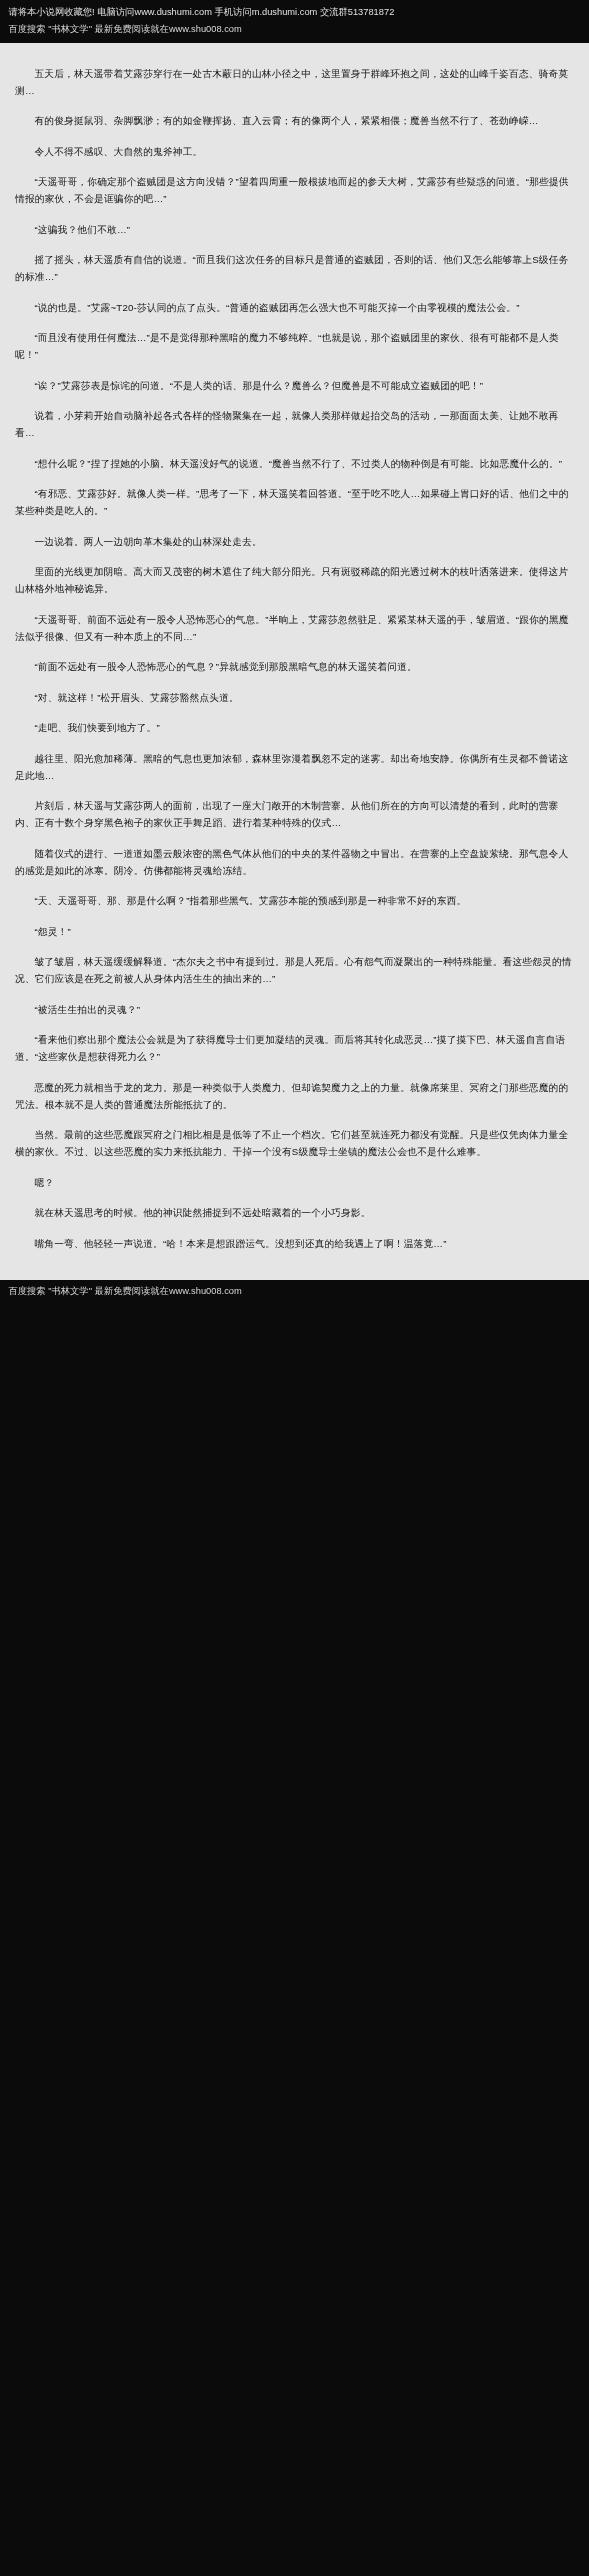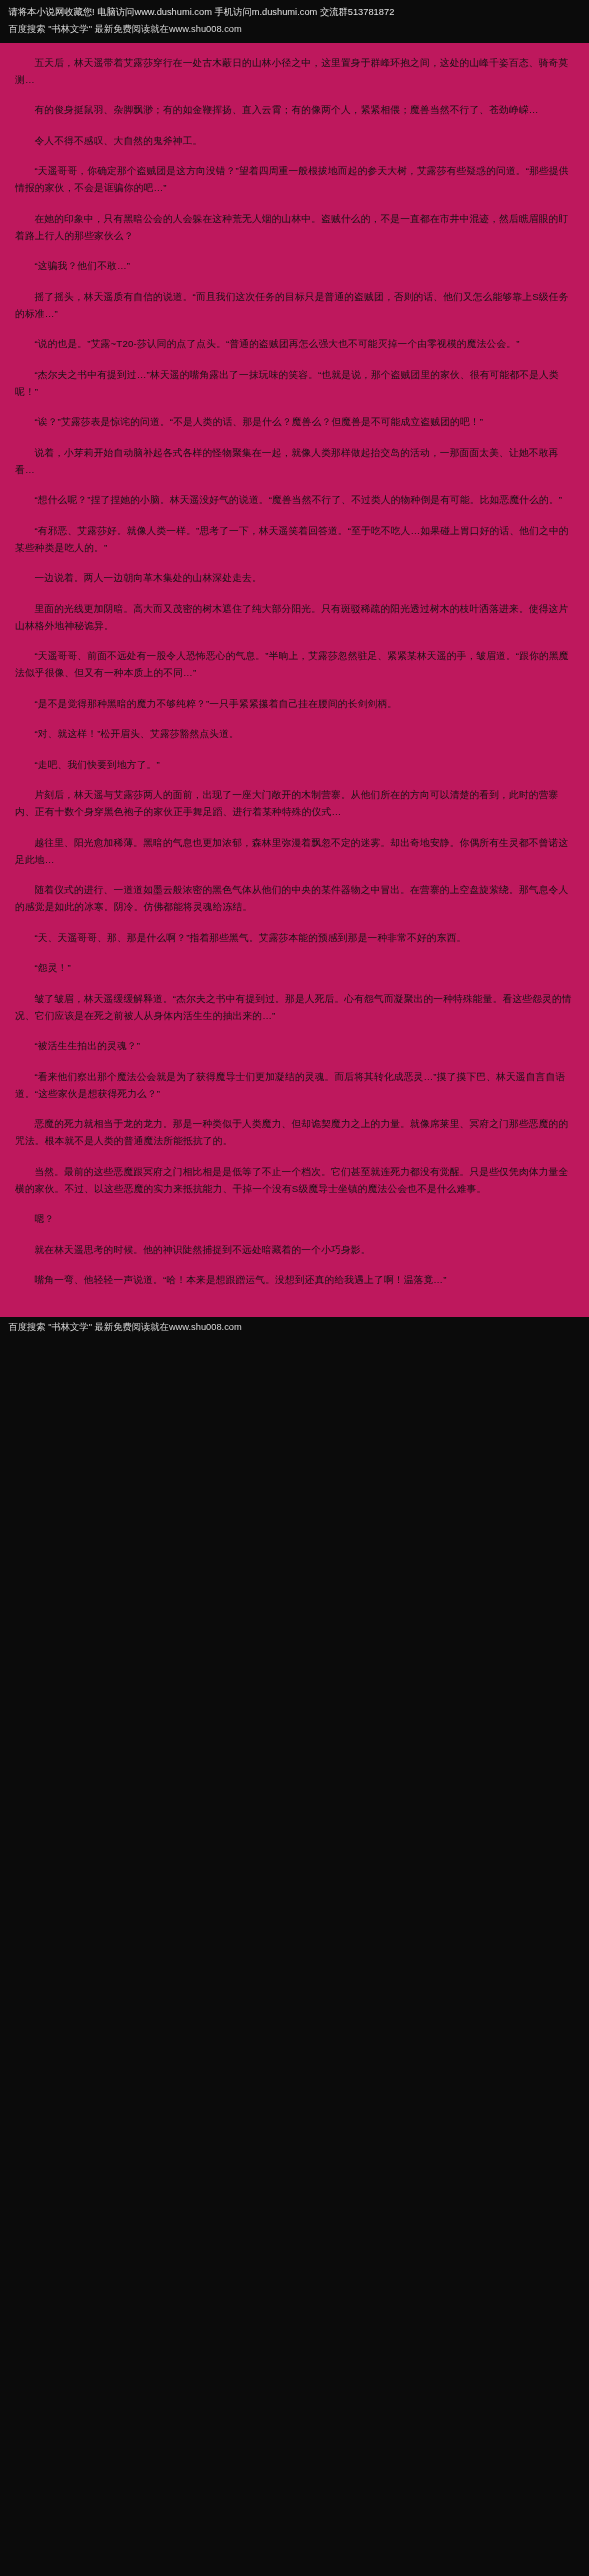--- a/index.html
+++ b/index.html
@@ -29,22 +29,22 @@
   .topbar .line1 {
     color: #e2e2e2;
     letter-spacing: 0px;
   }
   .topbar .line2 {
     margin-top: 2.5px;
     color: #d8d8d8;
   }
   .content {
     margin: 6.7px 0 0 0;
-    background: #be185d;
-    padding: 11px 15px 15px 15px;
+    background: #e5e5e5;
+    padding: 22px 15px 15px 15px;
     box-sizing: border-box;
     width: 589px;
   }
   .content p {
     margin: 0 0 13.5px 0;
     font-size: 9.7px;
     line-height: 17px;
     color: #121212;
     text-indent: 2em;
     letter-spacing: 0.2px;
@@ -65,37 +65,36 @@
   <div class="topbar">
     <div class="line1">请将本小说网收藏您! 电脑访问www.dushumi.com 手机访问m.dushumi.com 交流群513781872</div>
     <div class="line2">百度搜索 "书林文学" 最新免费阅读就在www.shu008.com</div>
   </div>
 
   <div class="content">
     <p>五天后，林天遥带着艾露莎穿行在一处古木蔽日的山林小径之中，这里置身于群峰环抱之间，这处的山峰千姿百态、骑奇莫测…</p>
     <p>有的俊身挺鼠羽、杂脚飘渺；有的如金鞭挥扬、直入云霄；有的像两个人，紧紧相偎；魔兽当然不行了、苍劲峥嵘…</p>
     <p>令人不得不感叹、大自然的鬼斧神工。</p>
     <p>“天遥哥哥，你确定那个盗贼团是这方向没错？”望着四周重一般根拔地而起的参天大树，艾露莎有些疑惑的问道。“那些提供情报的家伙，不会是诓骗你的吧…”</p>
-    <p>在她的印象中，只有黑暗公会的人会躲在这种荒无人烟的山林中。盗贼什么的，不是一直都在市井中混迹，然后瞧眉眼的盯着路上行人的那些家伙么？</p>
     <p>“这骗我？他们不敢…”</p>
     <p>摇了摇头，林天遥质有自信的说道。“而且我们这次任务的目标只是普通的盗贼团，否则的话、他们又怎么能够靠上S级任务的标准…”</p>
     <p>“说的也是。”艾露~T20-莎认同的点了点头。“普通的盗贼团再怎么强大也不可能灭掉一个由零视模的魔法公会。”</p>
-    <p>“杰尔夫之书中有提到过…”林天遥的嘴角露出了一抹玩味的笑容。“也就是说，那个盗贼团里的家伙、很有可能都不是人类呢！”</p>
+    <p>“而且没有使用任何魔法…”是不是觉得那种黑暗的魔力不够纯粹。“也就是说，那个盗贼团里的家伙、很有可能都不是人类呢！”</p>
     <p>“诶？”艾露莎表是惊诧的问道。“不是人类的话、那是什么？魔兽么？但魔兽是不可能成立盗贼团的吧！”</p>
     <p>说着，小芽莉开始自动脑补起各式各样的怪物聚集在一起，就像人类那样做起抬交岛的活动，一那面面太美、让她不敢再看…</p>
     <p>“想什么呢？”捏了捏她的小脑。林天遥没好气的说道。“魔兽当然不行了、不过类人的物种倒是有可能。比如恶魔什么的。”</p>
     <p>“有邪恶、艾露莎好。就像人类一样。”思考了一下，林天遥笑着回答道。“至于吃不吃人…如果碰上胃口好的话、他们之中的某些种类是吃人的。”</p>
     <p>一边说着。两人一边朝向革木集处的山林深处走去。</p>
     <p>里面的光线更加阴暗。高大而又茂密的树木遮住了纯大部分阳光。只有斑驳稀疏的阳光透过树木的枝叶洒落进来。使得这片山林格外地神秘诡异。</p>
     <p>“天遥哥哥、前面不远处有一股令人恐怖恶心的气息。”半晌上，艾露莎忽然驻足、紧紧某林天遥的手，皱眉道。“跟你的黑魔法似乎很像、但又有一种本质上的不同…”</p>
-    <p>“是不是觉得那种黑暗的魔力不够纯粹？”一只手紧紧攥着自己挂在腰间的长剑剑柄。</p>
+    <p>“前面不远处有一股令人恐怖恶心的气息？”异就感觉到那股黑暗气息的林天遥笑着问道。</p>
     <p>“对、就这样！”松开眉头、艾露莎豁然点头道。</p>
     <p>“走吧、我们快要到地方了。”</p>
+    <p>越往里、阳光愈加稀薄。黑暗的气息也更加浓郁，森林里弥漫着飘忽不定的迷雾。却出奇地安静。你偶所有生灵都不曾诺这足此地…</p>
     <p>片刻后，林天遥与艾露莎两人的面前，出现了一座大门敞开的木制营寨。从他们所在的方向可以清楚的看到，此时的营寨内、正有十数个身穿黑色袍子的家伙正手舞足蹈、进行着某种特殊的仪式…</p>
-    <p>越往里、阳光愈加稀薄。黑暗的气息也更加浓郁，森林里弥漫着飘忽不定的迷雾。却出奇地安静。你偶所有生灵都不曾诺这足此地…</p>
     <p>随着仪式的进行、一道道如墨云般浓密的黑色气体从他们的中央的某件器物之中冒出。在营寨的上空盘旋萦绕。那气息令人的感觉是如此的冰寒。阴冷。仿佛都能将灵魂给冻结。</p>
     <p>“天、天遥哥哥、那、那是什么啊？”指着那些黑气。艾露莎本能的预感到那是一种非常不好的东西。</p>
     <p>“怨灵！”</p>
     <p>皱了皱眉，林天遥缓缓解释道。“杰尔夫之书中有提到过。那是人死后。心有怨气而凝聚出的一种特殊能量。看这些怨灵的情况、它们应该是在死之前被人从身体内活生生的抽出来的…”</p>
     <p>“被活生生拍出的灵魂？”</p>
     <p>“看来他们察出那个魔法公会就是为了获得魔导士们更加凝结的灵魂。而后将其转化成恶灵…”摸了摸下巴、林天遥自言自语道。“这些家伙是想获得死力么？”</p>
     <p>恶魔的死力就相当于龙的龙力。那是一种类似于人类魔力、但却诡契魔力之上的力量。就像席莱里、冥府之门那些恶魔的的咒法。根本就不是人类的普通魔法所能抵抗了的。</p>
     <p>当然。最前的这些恶魔跟冥府之门相比相是是低等了不止一个档次。它们甚至就连死力都没有觉醒。只是些仅凭肉体力量全横的家伙。不过、以这些恶魔的实力来抵抗能力、干掉一个没有S级魔导士坐镇的魔法公会也不是什么难事。</p>
     <p>嗯？</p>
     <p>就在林天遥思考的时候。他的神识陡然捕捉到不远处暗藏着的一个小巧身影。</p>

